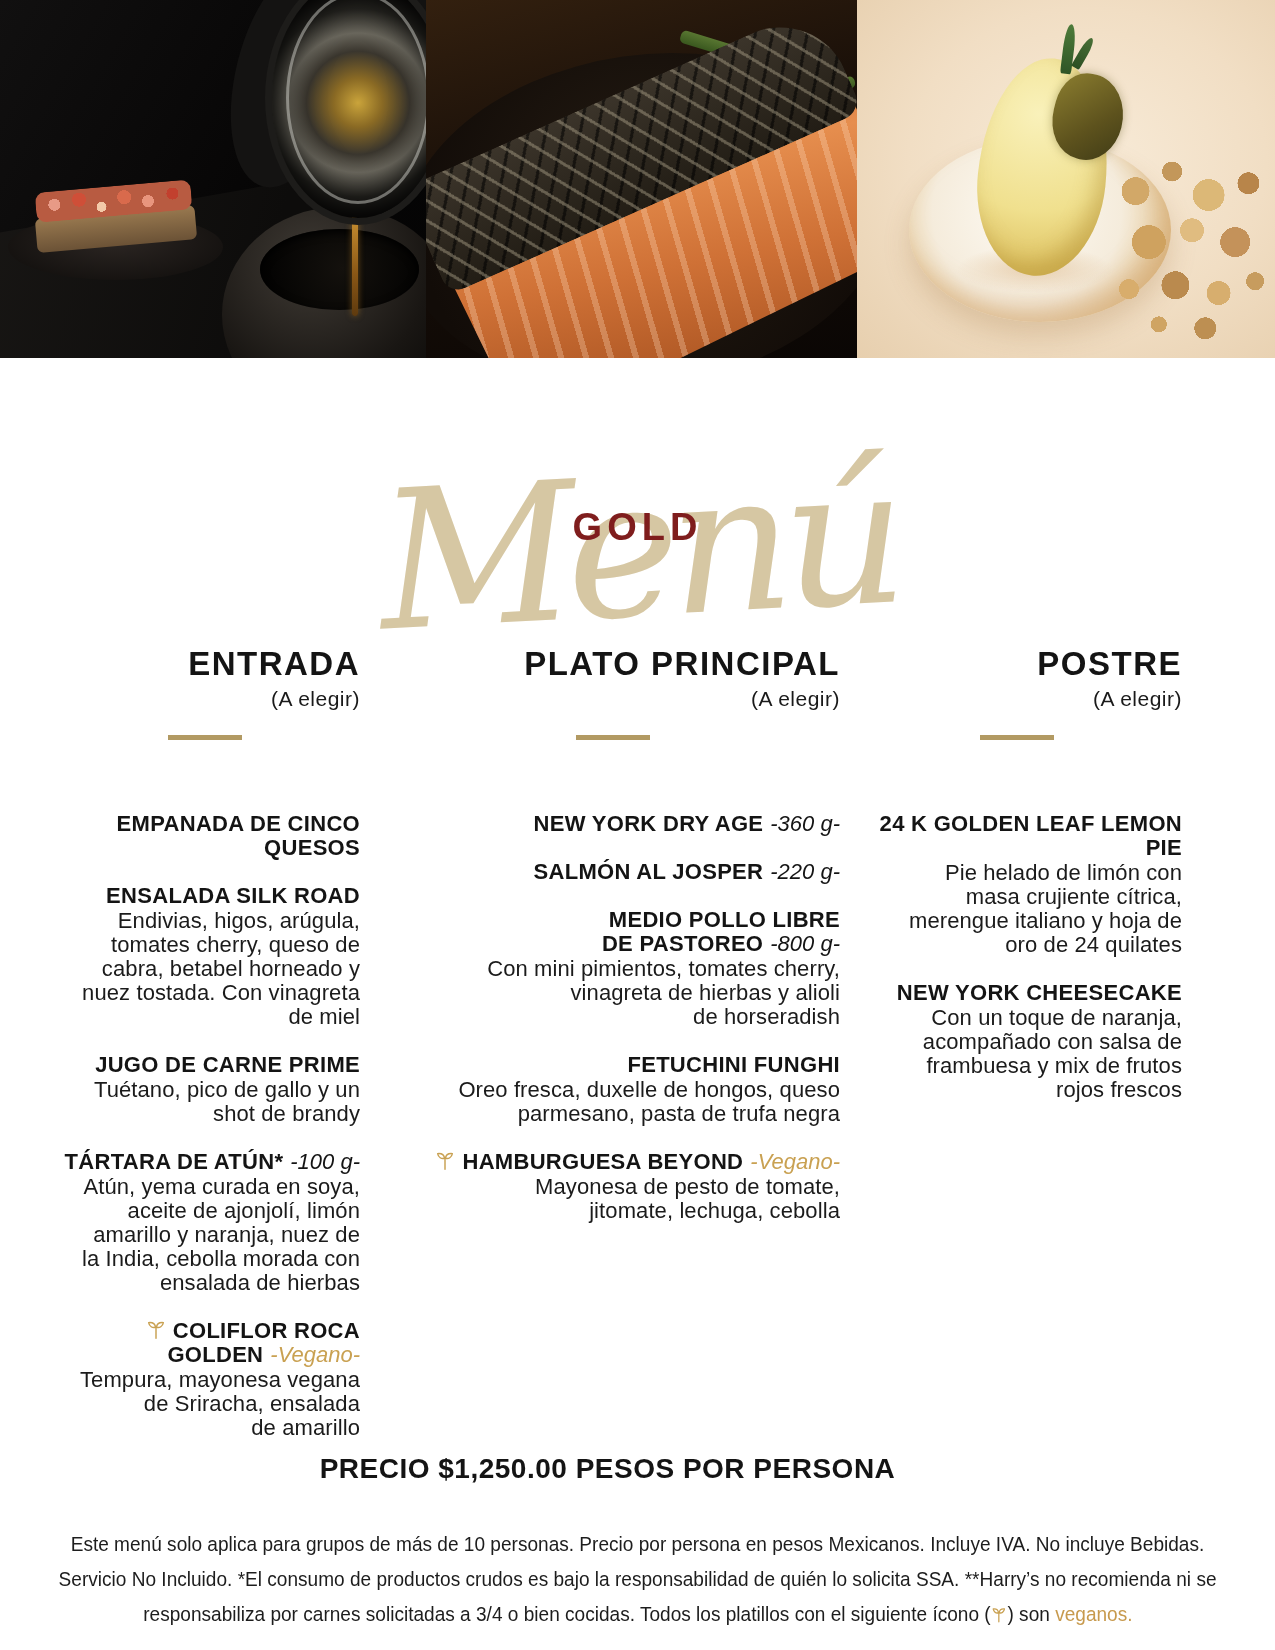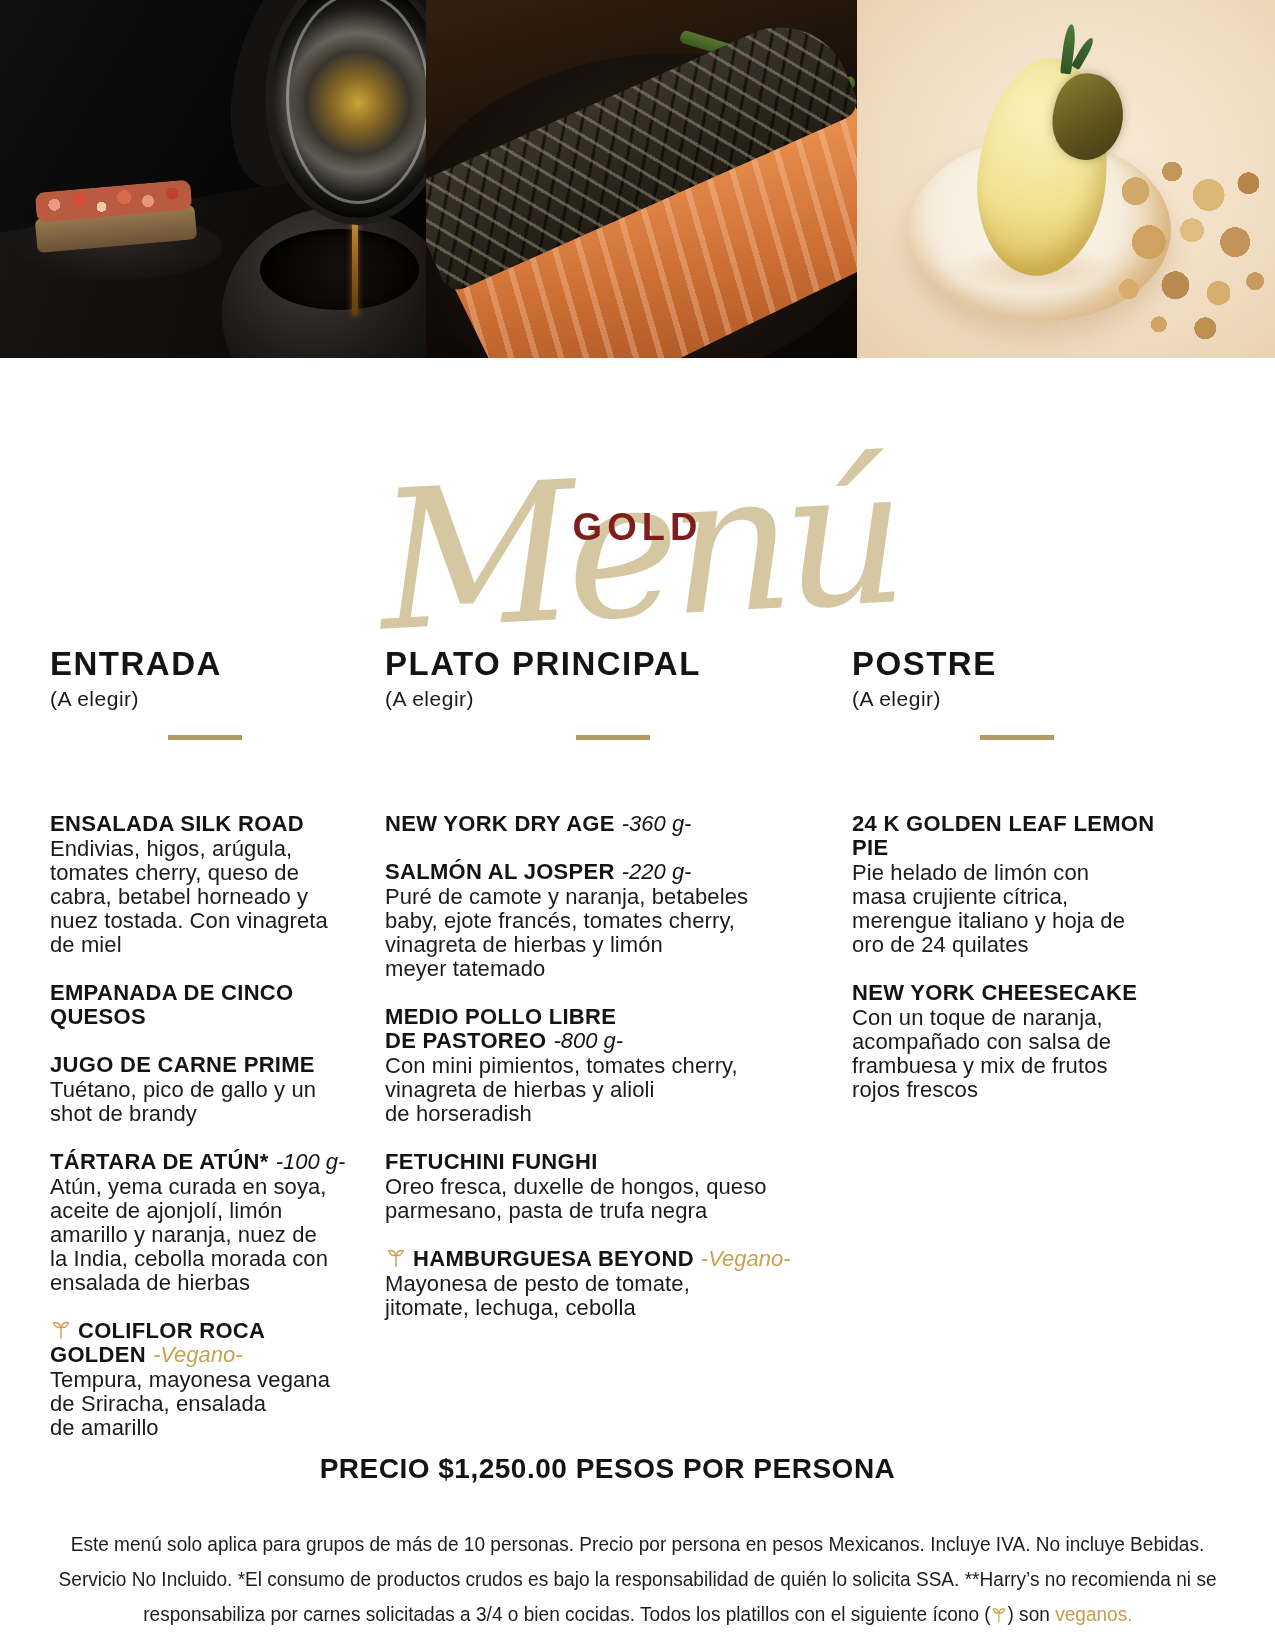--- a/index.html
+++ b/index.html
@@ -120,21 +120,21 @@
     font-family:"DejaVu Serif", serif; font-style:italic; font-weight:400;
     font-size:192px; line-height:1; letter-spacing:-10px; color:#d6c7a3; white-space:nowrap;
   }
   .tier {
     position:absolute; left:50%; top:61px; transform:translateX(-50%);
     font-size:38px; font-weight:700; letter-spacing:5px; color:#7f1d1d;text-align:center;
   }
 
   
   .menu-columns { display:flex; padding-left:50px; }
-  .col { text-align:left; }
+  .col { text-align:right; }
   .col-1 { width:310px; margin-right:25px; }
   .col-2 { width:455px; margin-right:12px; }
   .col-3 { width:330px; }
   .col-title { font-size:33px; font-weight:700; letter-spacing:1.5px; line-height:38px; color:#141414; }
   .col-sub { font-size:21px; letter-spacing:.5px; margin-top:4px; line-height:24px; }
   .divider { width:74px; height:5px; background:#b29a63; margin:24px auto 0; }
   .items { margin-top:72px; display:flex; flex-direction:column; gap:24px; }
   .item-title { font-size:22px; font-weight:700; line-height:24px; letter-spacing:.3px; white-space:pre-line; color:#141414; }
   .item-title .size { font-weight:400; font-style:italic; letter-spacing:0; margin-left:7px; }
   .size.gold { color:#c9a152;font-style:italic; }
@@ -193,30 +193,30 @@
   </section>
 
   <section class="menu-columns">
 
     <div class="col col-1">
       <h2 class="col-title">ENTRADA</h2>
       <div class="col-sub">(A elegir)</div>
       <div class="divider"></div>
       <div class="items">
         <div class="item">
+          <div class="item-title"><span>EMPANADA DE CINCO
+QUESOS</span></div>
+        </div>
+        <div class="item">
           <div class="item-title"><span>ENSALADA SILK ROAD</span></div>
           <div class="item-desc">Endivias, higos, arúgula,
 tomates cherry, queso de
 cabra, betabel horneado y
 nuez tostada. Con vinagreta
 de miel</div>
-        </div>
-        <div class="item">
-          <div class="item-title"><span>EMPANADA DE CINCO
-QUESOS</span></div>
         </div>
         <div class="item">
           <div class="item-title"><span>JUGO DE CARNE PRIME</span></div>
           <div class="item-desc">Tuétano, pico de gallo y un
 shot de brandy</div>
         </div>
         <div class="item">
           <div class="item-title"><span>TÁRTARA DE ATÚN*</span><em class="size">-100 g-</em></div>
           <div class="item-desc">Atún, yema curada en soya,
 aceite de ajonjolí, limón
@@ -241,24 +241,20 @@
     <div class="col col-2">
       <h2 class="col-title">PLATO PRINCIPAL</h2>
       <div class="col-sub">(A elegir)</div>
       <div class="divider"></div>
       <div class="items">
         <div class="item">
           <div class="item-title"><span>NEW YORK DRY AGE</span><em class="size">-360 g-</em></div>
         </div>
         <div class="item">
           <div class="item-title"><span>SALMÓN AL JOSPER</span><em class="size">-220 g-</em></div>
-          <div class="item-desc">Puré de camote y naranja, betabeles
-baby, ejote francés, tomates cherry,
-vinagreta de hierbas y limón
-meyer tatemado</div>
         </div>
         <div class="item">
           <div class="item-title"><span>MEDIO POLLO LIBRE
 DE PASTOREO</span><em class="size">-800 g-</em></div>
           <div class="item-desc">Con mini pimientos, tomates cherry,
 vinagreta de hierbas y alioli
 de horseradish</div>
         </div>
         <div class="item">
           <div class="item-title"><span>FETUCHINI FUNGHI</span></div>

